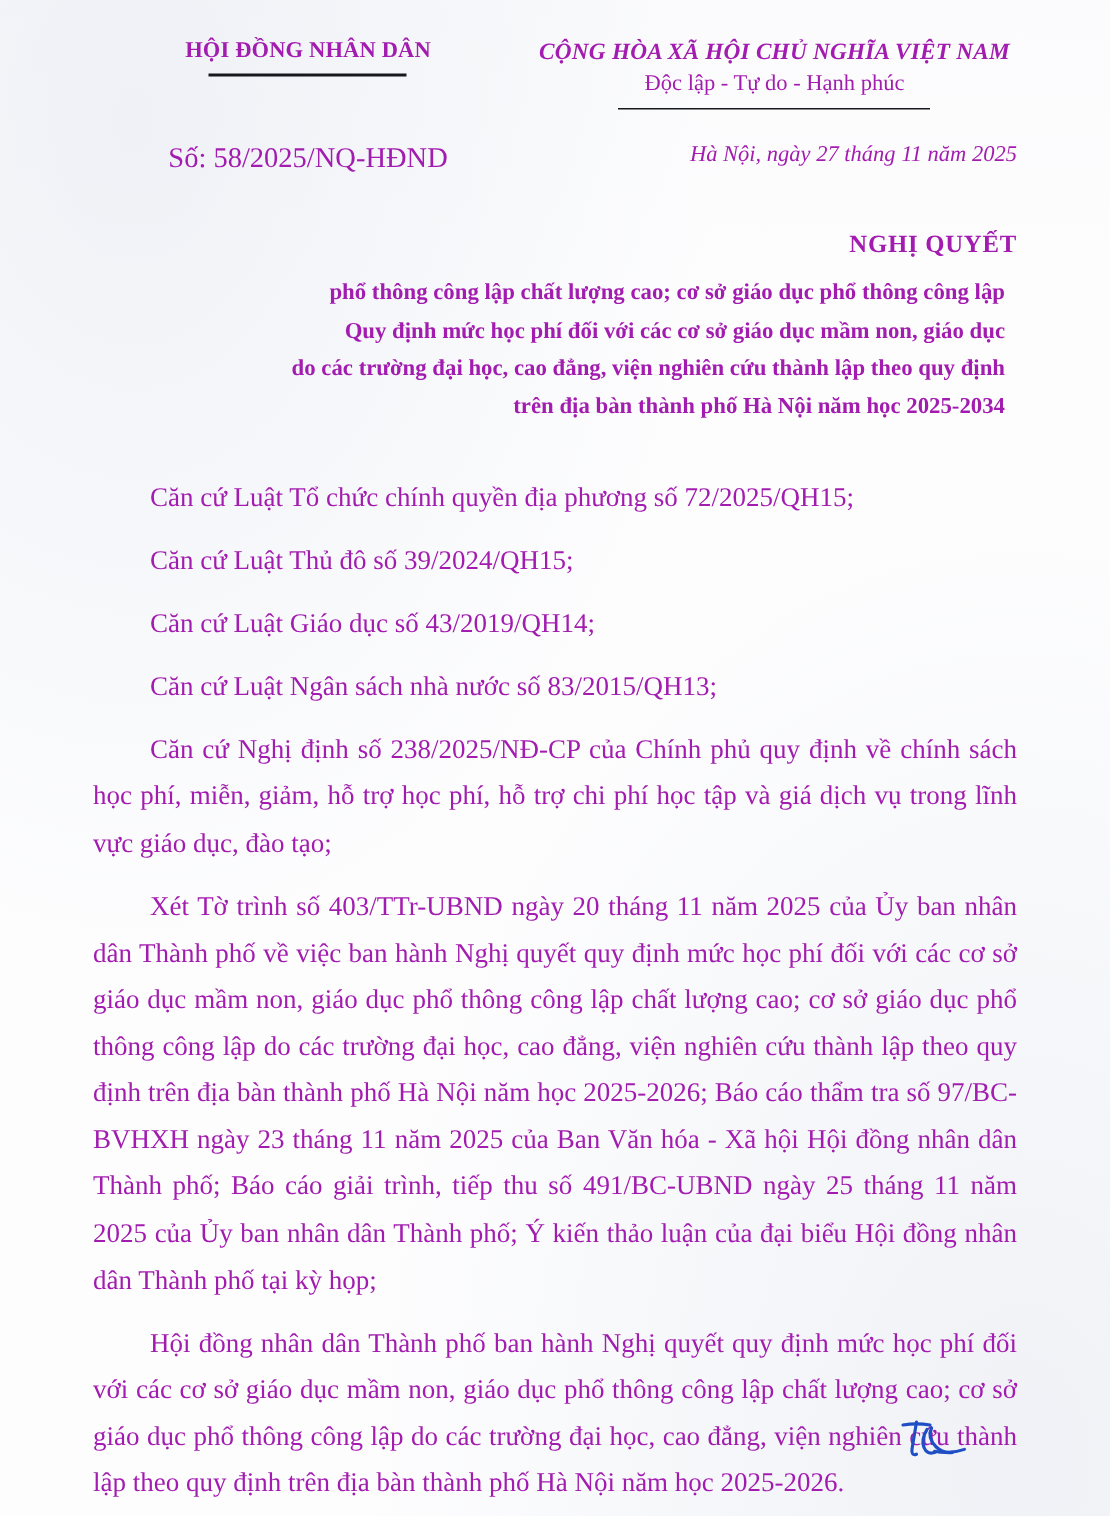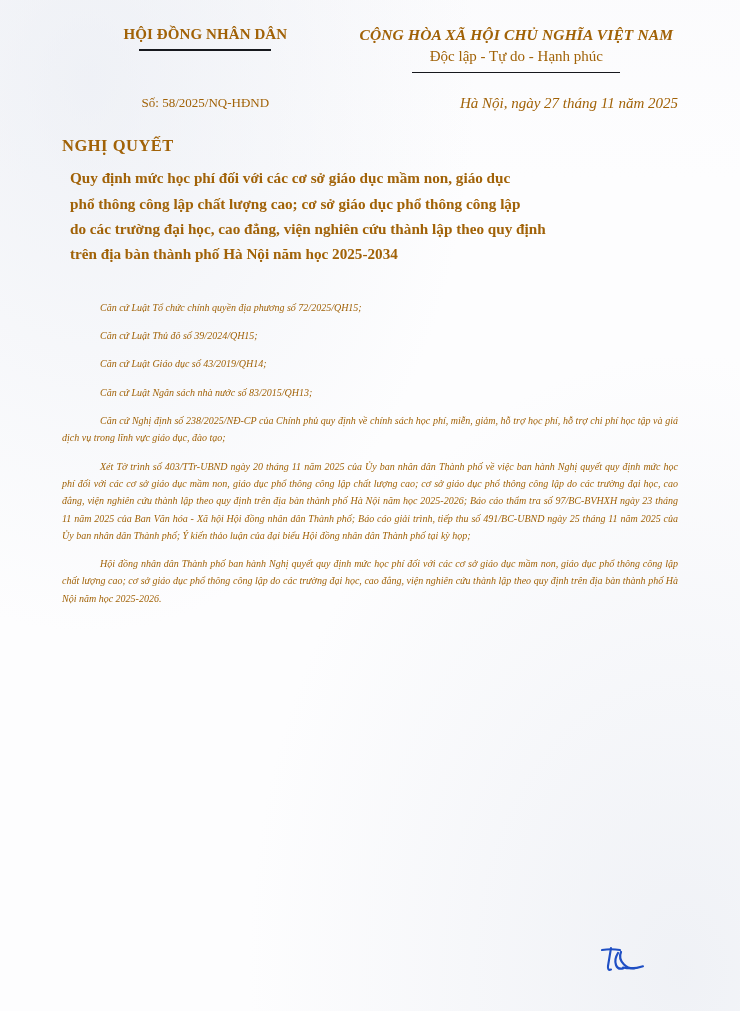--- a/index.html
+++ b/index.html
@@ -9,21 +9,21 @@
     background: #ffffff;
   }
   .page {
     position: relative;
     width: 740px;
     height: 1011px;
     margin: 0 auto;
     background: #fdfdfe;
     overflow: hidden;
     font-family: "Liberation Serif", "DejaVu Serif", serif;
-    color: #a16207;
+    color: #a21caf;
   }
   
   .scan-tint {
     position: absolute;
     inset: 0;
     pointer-events: none;
     background:
       radial-gradient(ellipse at 12% 8%, rgba(228,232,240,0.55) 0%, rgba(255,255,255,0) 42%),
       radial-gradient(ellipse at 92% 96%, rgba(226,230,238,0.5) 0%, rgba(255,255,255,0) 45%),
       linear-gradient(180deg, rgba(250,250,252,0.6) 0%, rgba(255,255,255,0) 18%);
@@ -72,56 +72,55 @@
     line-height: 1.45;
   }
   .docnum-row {
     display: flex;
     align-items: flex-start;
     margin-top: 22px;
   }
   .docnum {
     width: 47%;
     text-align: center;
-    font-size: 13px;
+    font-size: 19px;
     padding-right: 6px;
   }
   .docdate {
     width: 53%;
     text-align: right;
     font-size: 15px;
     font-style: italic;
   }
 
   
   .title-block {
-    margin-top: 24px;
-    text-align: left;
+    margin-top: 36px;
+    text-align: right;
   }
   .doc-kind {
     font-weight: bold;
     font-size: 16.5px;
     letter-spacing: 0.5px;
     margin-bottom: 9px;
   }
   .doc-title {
     font-weight: bold;
     font-size: 15.2px;
     line-height: 1.67;
     padding: 0 8px;
   }
   .doc-title span { display: block; }
 
   
   .body-block {
     margin-top: 32px;
   }
   .para {
-    font-style: italic;
-    font-size: 10px;
+    font-size: 18px;
     line-height: 1.73;
     text-align: justify;
     text-indent: 38px;
     margin: 0 0 11px 0;
     hyphens: none;
   }
   .para.last { margin-bottom: 0; }
 
   
   .sig-mark {
@@ -154,22 +153,22 @@
     </div>
 
     <div class="docnum-row">
       <div class="docnum">Số: 58/2025/NQ-HĐND</div>
       <div class="docdate">Hà Nội, ngày 27 tháng 11 năm 2025</div>
     </div>
 
     <div class="title-block">
       <div class="doc-kind">NGHỊ QUYẾT</div>
       <div class="doc-title">
+        <span>phổ thông công lập chất lượng cao; cơ sở giáo dục phổ thông công lập</span>
         <span>Quy định mức học phí đối với các cơ sở giáo dục mầm non, giáo dục</span>
-        <span>phổ thông công lập chất lượng cao; cơ sở giáo dục phổ thông công lập</span>
         <span>do các trường đại học, cao đẳng, viện nghiên cứu thành lập theo quy định</span>
         <span>trên địa bàn thành phố Hà Nội năm học 2025-2034</span>
       </div>
     </div>
 
     <div class="body-block">
       <p class="para">Căn cứ Luật Tổ chức chính quyền địa phương số 72/2025/QH15;</p>
       <p class="para">Căn cứ Luật Thủ đô số 39/2024/QH15;</p>
       <p class="para">Căn cứ Luật Giáo dục số 43/2019/QH14;</p>
       <p class="para">Căn cứ Luật Ngân sách nhà nước số 83/2015/QH13;</p>

